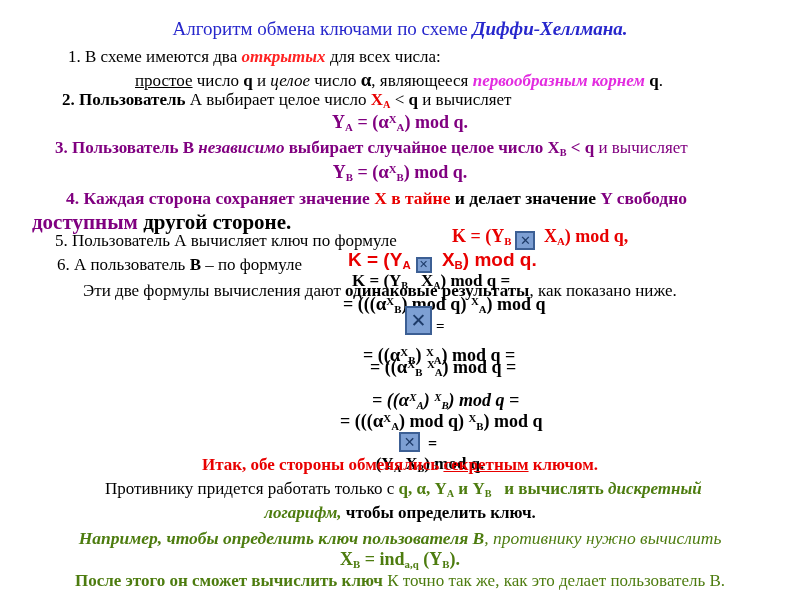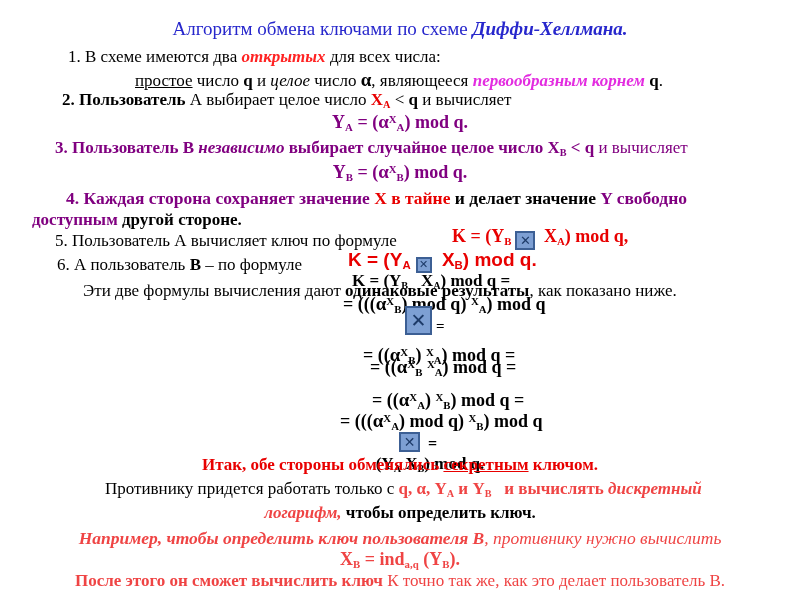--- a/index.html
+++ b/index.html
@@ -6,21 +6,21 @@
   #slide{position:relative;width:800px;height:600px;background:#ffffff;overflow:hidden;
          font-family:"Liberation Serif",serif;}
   .line{position:absolute;white-space:nowrap;font-size:17px;color:#000;}
   .c{left:0;right:0;text-align:center;}
   .b{font-weight:bold}
   .i{font-style:italic}
   .u{text-decoration:underline}
   .red{color:#e80000}
   .red2{color:#ff2222}
   .purple{color:#800080}
-  .blue{color:#ef4444}
+  .blue{color:#4d7c0f}
   .mag{color:#e32ce0}
   .tblue{color:#2727cc}
   .sub{font-size:60%;vertical-align:-0.28em;}
   .sup{font-size:60%;vertical-align:0.5em;}
   .sans{font-family:"Liberation Sans",sans-serif;}
   .ph{display:inline-block;background:#7d9fd3;border:2px solid #3c5f94;color:#1d3a68;
       font-weight:bold;text-align:center;font-family:"DejaVu Sans",sans-serif;box-sizing:border-box;}
   .ph-inline1{width:20px;height:19px;font-size:13px;line-height:15px;vertical-align:-3px;margin:0 4px;}
   .ph-inline2{width:16px;height:16px;font-size:11px;line-height:12px;vertical-align:-2px;margin:0 5px;}
   .ph-abs1{position:absolute;left:405px;top:306px;width:27px;height:29px;font-size:19px;line-height:25px;}
@@ -52,21 +52,21 @@
   <div class="line purple" style="top:138px;left:55px;">
     <span class="b">3. Пользователь В  </span><span class="b i">независимо</span><span class="b"> выбирает случайное целое число </span><span class="b">X</span><span class="b sub">В</span><span class="b"> &lt; q </span><span>и вычисляет</span>
   </div>
   <div class="line c purple b" style="top:161px;font-size:18px;">
     <span>Y</span><span class="sub">В</span><span> = (</span><span style="font-size:19px;">α</span><span class="sup">X</span><span class="sub">В</span><span>) mod q.</span>
   </div>
 
   <div class="line b" style="top:188px;left:66px;font-size:17.5px;">
     <span class="purple">4. Каждая сторона сохраняет значение </span><span class="red">X в тайне</span><span> и делает значение </span><span class="purple">Y</span><span class="purple"> свободно</span>
   </div>
-  <div class="line b" style="top:210px;left:32px;font-size:17px;">
+  <div class="line b" style="top:210px;left:32px;font-size:21px;">
     <span class="purple">доступным</span><span> другой стороне.</span>
   </div>
 
   <div class="line" style="top:231px;left:55px;">
     <span>5. Пользователь А вычисляет ключ по формуле</span>
   </div>
   <div class="line red b" style="top:226px;left:452px;font-size:18px;">
     <span>K = (Y</span><span class="sub">В</span><span class="ph ph-inline1">✕</span><span> X</span><span class="sub">А</span><span>) mod q,</span>
   </div>
 
@@ -89,21 +89,21 @@
 
   <span class="ph ph-abs1">✕</span>
   <div class="line b" style="top:318px;left:436px;font-size:15px;"><span>=</span></div>
 
   <div class="line b" style="top:344px;left:363px;font-size:18px;">
     <span>= ((</span><span style="font-size:19px;">α</span><span class="sup">X</span><span class="sub">В</span><span>) </span><span class="sup">X</span><span class="sub">А</span><span>) mod q =</span>
   </div>
   <div class="line b" style="top:356px;left:370px;font-size:18px;">
     <span>= ((</span><span style="font-size:19px;">α</span><span class="sup">X</span><span class="sub">В</span><span> </span><span class="sup">X</span><span class="sub">А</span><span>) mod q =</span>
   </div>
-  <div class="line b" style="top:389px;left:372px;font-size:18px;">
+  <div class="line b" style="top:389px;left:372px;font-size:18px;font-style:italic;">
     <span>= ((</span><span style="font-size:19px;">α</span><span class="sup">X</span><span class="sub">А</span><span>) </span><span class="sup">X</span><span class="sub">В</span><span>) mod q =</span>
   </div>
   <div class="line b" style="top:410px;left:340px;font-size:18px;">
     <span>= (((</span><span style="font-size:19px;">α</span><span class="sup">X</span><span class="sub">А</span><span>) mod q) </span><span class="sup">X</span><span class="sub">В</span><span>) mod q</span>
   </div>
 
   <span class="ph ph-abs2">✕</span>
   <div class="line b" style="top:435px;left:428px;font-size:16px;"><span>=</span></div>
 
   <div class="line b c" style="top:454px;transform:translateX(30px);">

